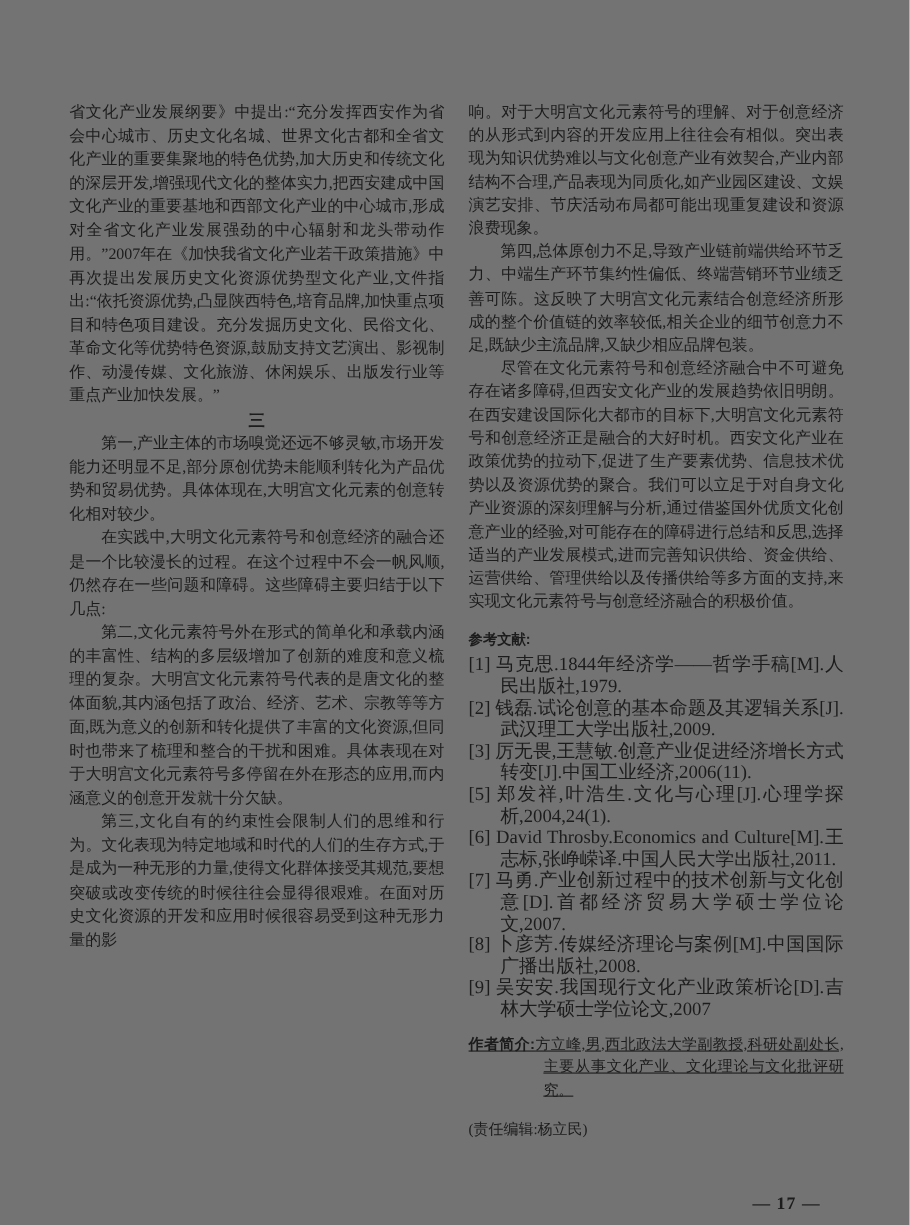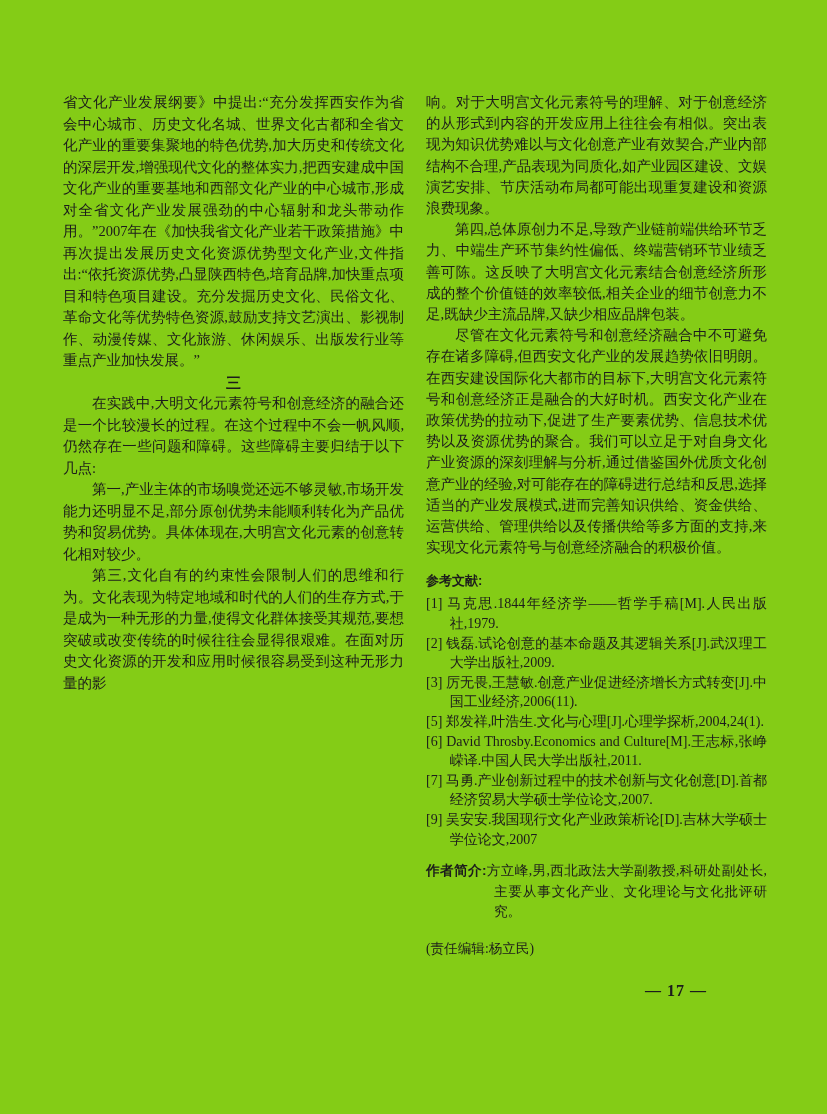--- a/index.html
+++ b/index.html
@@ -1,19 +1,19 @@
 <!DOCTYPE html>
 <html lang="zh"><head>
 <meta charset="utf-8">
 <style>
   html,body { margin:0; padding:0; background:#ffffff; }
   .page {
     position:relative;
     width:827px; height:1114px;
-    background:#84cc16;
+    background:#737373;
     font-family:"Liberation Serif","DejaVu Serif",serif;
     color:#1c1c1c;
     overflow:hidden;
   }
   .col { position:absolute; top:92px; width:341px; }
   .col-left  { left:63px; }
   .col-right { left:426px; }
 
   p.body {
     margin:0;
@@ -39,83 +39,87 @@
   .refs { margin-top:12px; }
   .refs-heading {
     margin:0 0 2px 0;
     font-family:"Liberation Sans","DejaVu Sans",sans-serif;
     font-weight:bold;
     font-size:13px;
     line-height:22px;
   }
   .ref-item {
     margin:0;
-    font-size:14px;
+    font-size:17px;
     line-height:19.6px;
     text-align:justify;
     overflow-wrap:break-word;
     padding-left:1.7em;
     text-indent:-1.7em;
   }
 
   .author {
     margin:12px 0 16px 0;
     font-size:13.6px;
     line-height:20.6px;
     text-align:justify;
     padding-left:5em;
     text-indent:-5em;
+    text-decoration:underline;
   }
   .author .label {
     font-family:"Liberation Sans","DejaVu Sans",sans-serif;
     font-weight:bold;
   }
 
   .editor-note {
     margin:8px 0 0 0;
     font-size:13.6px;
     line-height:20.6px;
     text-align:left;
     padding-right:22px;
   }
 
   .page-number {
     position:absolute;
-    top:982px; left:645px; width:140px;
+    top:1086px; left:645px; width:140px;
+    text-align:center;
     font-size:16px;
     font-weight:bold;
     letter-spacing:1px;
   }
 </style>
 </head>
 <body>
 
 <div class="page">
 
   <div class="col col-left">
     <p class="body cont">省文化产业发展纲要》中提出:“充分发挥西安作为省会中心城市、历史文化名城、世界文化古都和全省文化产业的重要集聚地的特色优势,加大历史和传统文化的深层开发,增强现代文化的整体实力,把西安建成中国文化产业的重要基地和西部文化产业的中心城市,形成对全省文化产业发展强劲的中心辐射和龙头带动作用。”2007年在《加快我省文化产业若干政策措施》中再次提出发展历史文化资源优势型文化产业,文件指出:“依托资源优势,凸显陕西特色,培育品牌,加快重点项目和特色项目建设。充分发掘历史文化、民俗文化、革命文化等优势特色资源,鼓励支持文艺演出、影视制作、动漫传媒、文化旅游、休闲娱乐、出版发行业等重点产业加快发展。”</p>
     <p class="section-heading">三</p>
+    <p class="body">第一,产业主体的市场嗅觉还远不够灵敏,市场开发能力还明显不足,部分原创优势未能顺利转化为产品优势和贸易优势。具体体现在,大明宫文化元素的创意转化相对较少。</p>
     <p class="body">在实践中,大明文化元素符号和创意经济的融合还是一个比较漫长的过程。在这个过程中不会一帆风顺,仍然存在一些问题和障碍。这些障碍主要归结于以下几点:</p>
-    <p class="body">第一,产业主体的市场嗅觉还远不够灵敏,市场开发能力还明显不足,部分原创优势未能顺利转化为产品优势和贸易优势。具体体现在,大明宫文化元素的创意转化相对较少。</p>
+    <p class="body">第二,文化元素符号外在形式的简单化和承载内涵的丰富性、结构的多层级增加了创新的难度和意义梳理的复杂。大明宫文化元素符号代表的是唐文化的整体面貌,其内涵包括了政治、经济、艺术、宗教等等方面,既为意义的创新和转化提供了丰富的文化资源,但同时也带来了梳理和整合的干扰和困难。具体表现在对于大明宫文化元素符号多停留在外在形态的应用,而内涵意义的创意开发就十分欠缺。</p>
     <p class="body">第三,文化自有的约束性会限制人们的思维和行为。文化表现为特定地域和时代的人们的生存方式,于是成为一种无形的力量,使得文化群体接受其规范,要想突破或改变传统的时候往往会显得很艰难。在面对历史文化资源的开发和应用时候很容易受到这种无形力量的影</p>
   </div>
 
   <div class="col col-right">
     <p class="body cont">响。对于大明宫文化元素符号的理解、对于创意经济的从形式到内容的开发应用上往往会有相似。突出表现为知识优势难以与文化创意产业有效契合,产业内部结构不合理,产品表现为同质化,如产业园区建设、文娱演艺安排、节庆活动布局都可能出现重复建设和资源浪费现象。</p>
     <p class="body">第四,总体原创力不足,导致产业链前端供给环节乏力、中端生产环节集约性偏低、终端营销环节业绩乏善可陈。这反映了大明宫文化元素结合创意经济所形成的整个价值链的效率较低,相关企业的细节创意力不足,既缺少主流品牌,又缺少相应品牌包装。</p>
     <p class="body">尽管在文化元素符号和创意经济融合中不可避免存在诸多障碍,但西安文化产业的发展趋势依旧明朗。在西安建设国际化大都市的目标下,大明宫文化元素符号和创意经济正是融合的大好时机。西安文化产业在政策优势的拉动下,促进了生产要素优势、信息技术优势以及资源优势的聚合。我们可以立足于对自身文化产业资源的深刻理解与分析,通过借鉴国外优质文化创意产业的经验,对可能存在的障碍进行总结和反思,选择适当的产业发展模式,进而完善知识供给、资金供给、运营供给、管理供给以及传播供给等多方面的支持,来实现文化元素符号与创意经济融合的积极价值。</p>
 
     <div class="refs">
       <p class="refs-heading">参考文献:</p>
       <p class="ref-item">[1] 马克思.1844年经济学——哲学手稿[M].人民出版社,1979.</p>
       <p class="ref-item">[2] 钱磊.试论创意的基本命题及其逻辑关系[J].武汉理工大学出版社,2009.</p>
       <p class="ref-item">[3] 厉无畏,王慧敏.创意产业促进经济增长方式转变[J].中国工业经济,2006(11).</p>
       <p class="ref-item">[5] 郑发祥,叶浩生.文化与心理[J].心理学探析,2004,24(1).</p>
       <p class="ref-item">[6] David Throsby.Economics and Culture[M].王志标,张峥嵘译.中国人民大学出版社,2011.</p>
       <p class="ref-item">[7] 马勇.产业创新过程中的技术创新与文化创意[D].首都经济贸易大学硕士学位论文,2007.</p>
+      <p class="ref-item">[8] 卜彦芳.传媒经济理论与案例[M].中国国际广播出版社,2008.</p>
       <p class="ref-item">[9] 吴安安.我国现行文化产业政策析论[D].吉林大学硕士学位论文,2007</p>
     </div>
 
     <p class="author">
       <span class="label">作者简介:</span><span>方立峰,男,西北政法大学副教授,科研处副处长,主要从事文化产业、文化理论与文化批评研究。</span>
     </p>
 
     <p class="editor-note">(责任编辑:杨立民)</p>
   </div>
 

